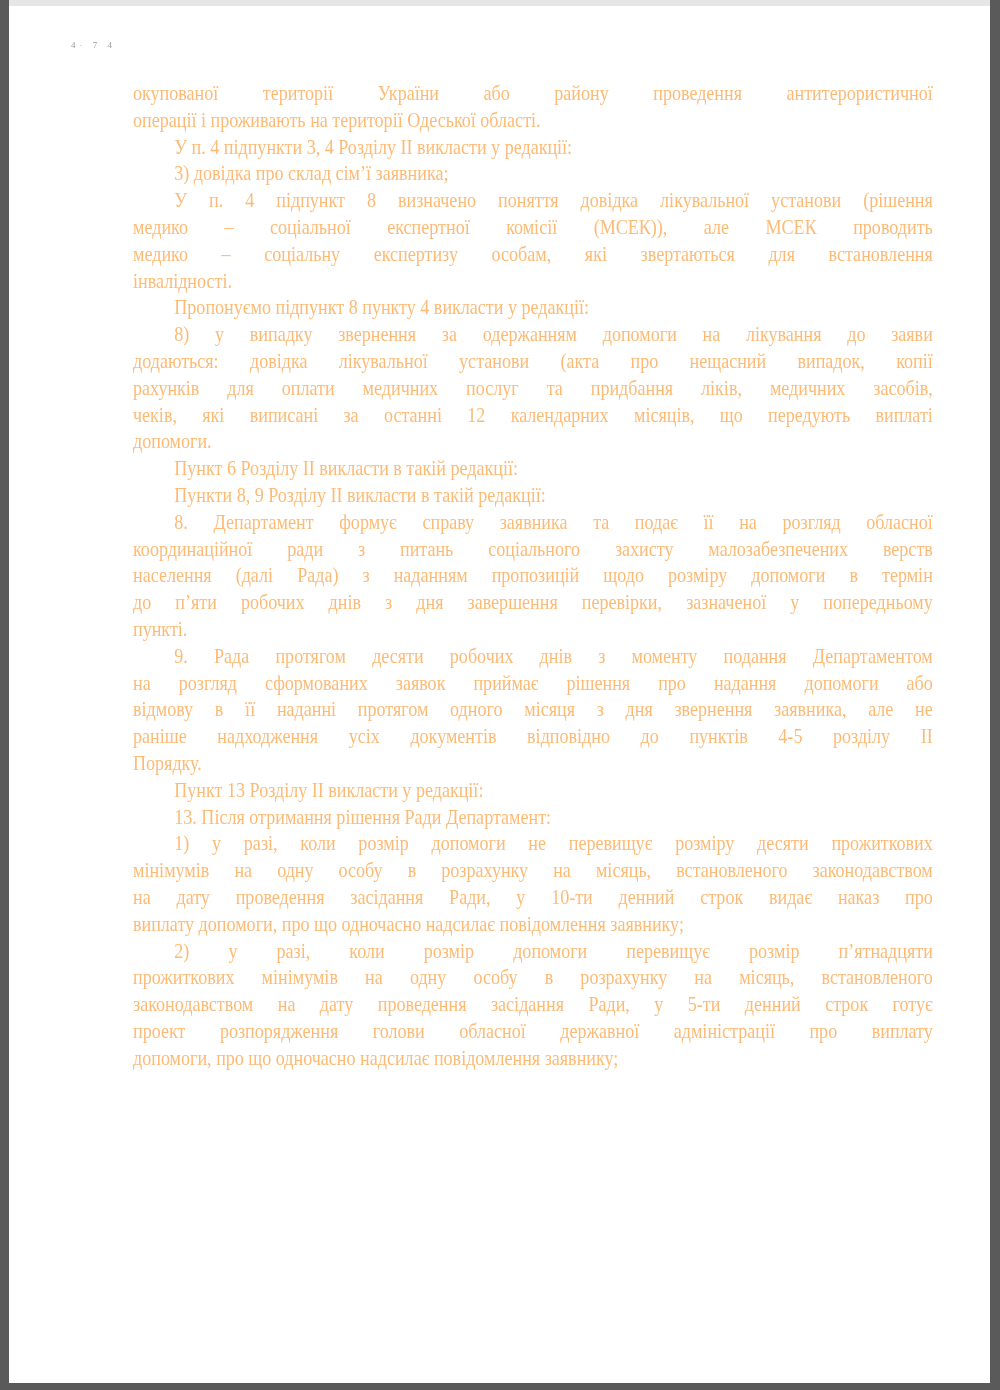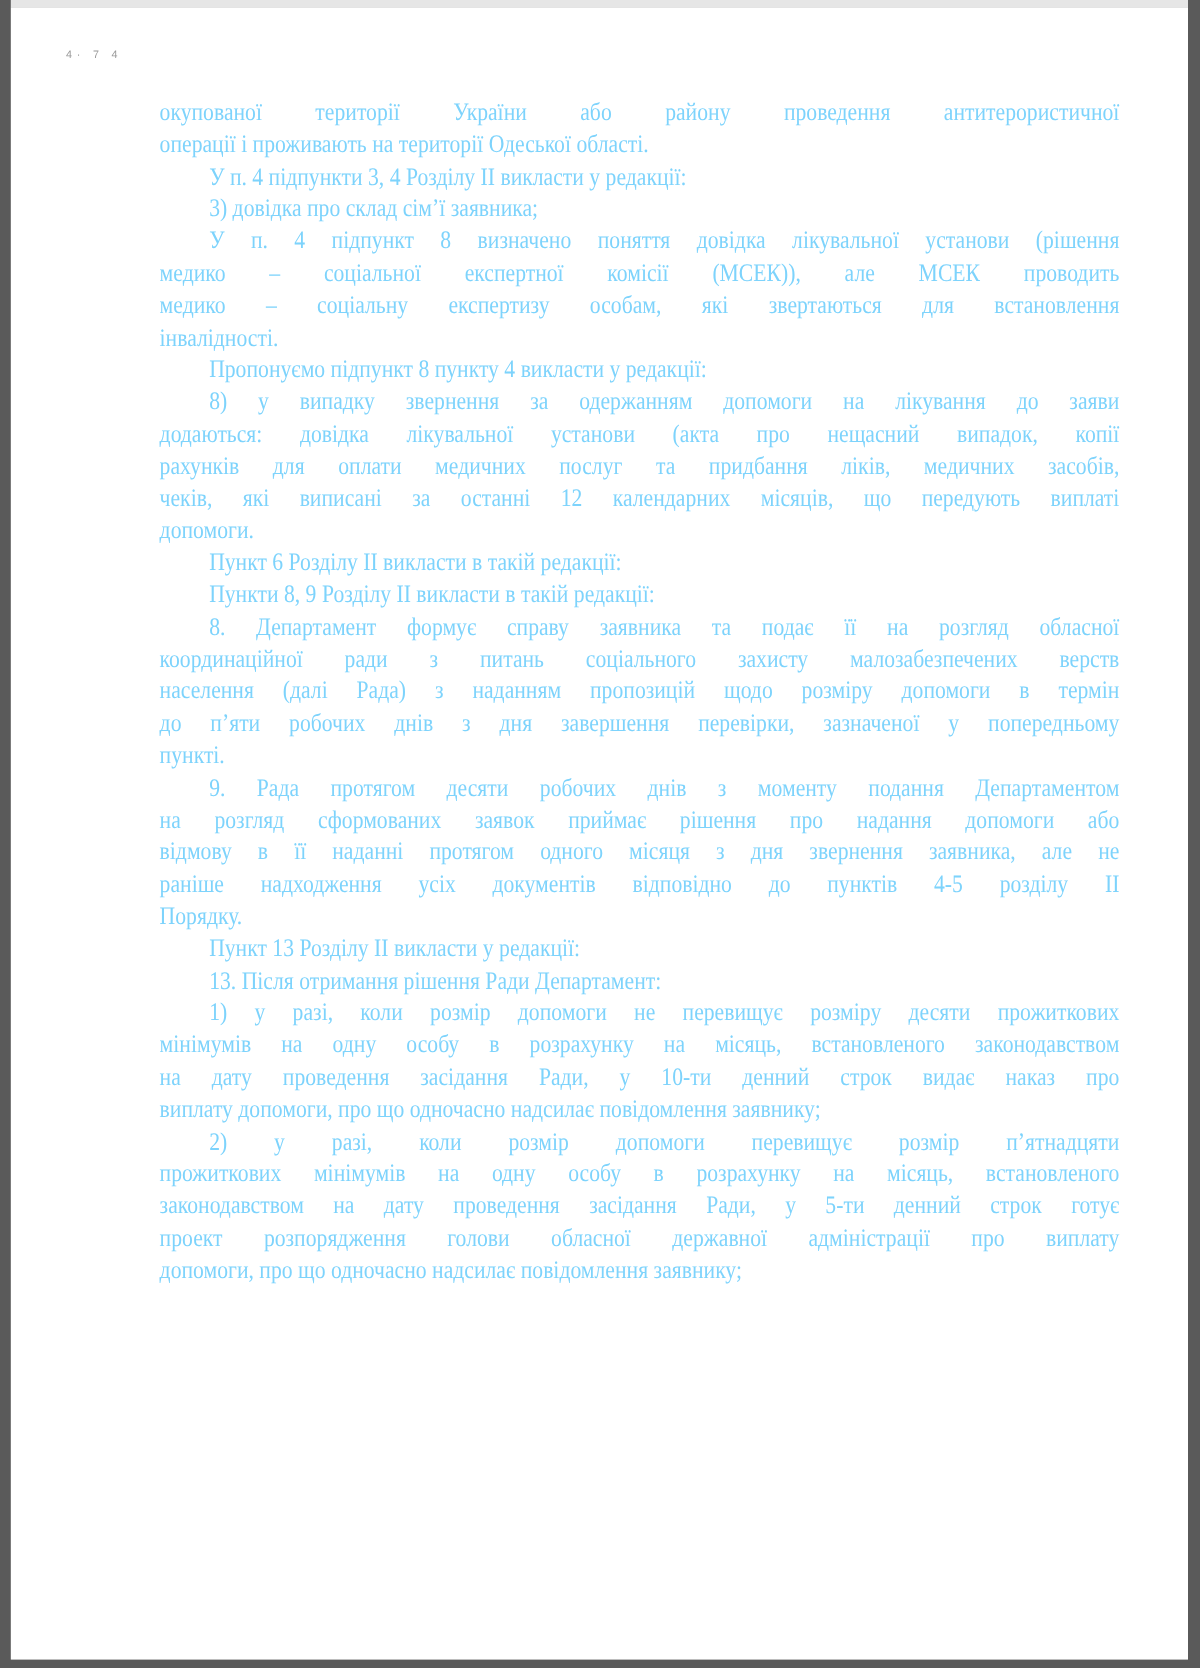--- a/index.html
+++ b/index.html
@@ -12,27 +12,27 @@
   }
   .topband {
     position: absolute; left: 9px; top: 0; width: 981px; height: 6px;
     background: #e6e6e6;
   }
   .page {
     position: absolute; left: 9px; top: 6px; width: 981px; height: 1377px;
     background: #ffffff;
   }
   .mark {
-    position: absolute; left: 46px; top: 34px;
+    position: absolute; left: 62px; top: 34px;
     font-size: 9px; color: #9a9a9a; letter-spacing: 4px;
-    font-family: Liberation Sans, sans-serif;
+    font-family: Liberation Serif, serif;
   }
   .text {
     position: absolute; left: 133px; top: 80px; width: 800px;
-    color: #7dd3fc;
+    color: #fdba74;
     font-size: 21px;
     line-height: 26.8px;
   }
   .line {
     display: block;
     white-space: nowrap;
     height: 26.8px;
     transform: scaleX(0.86);
     transform-origin: left center;
     width: 930px;

